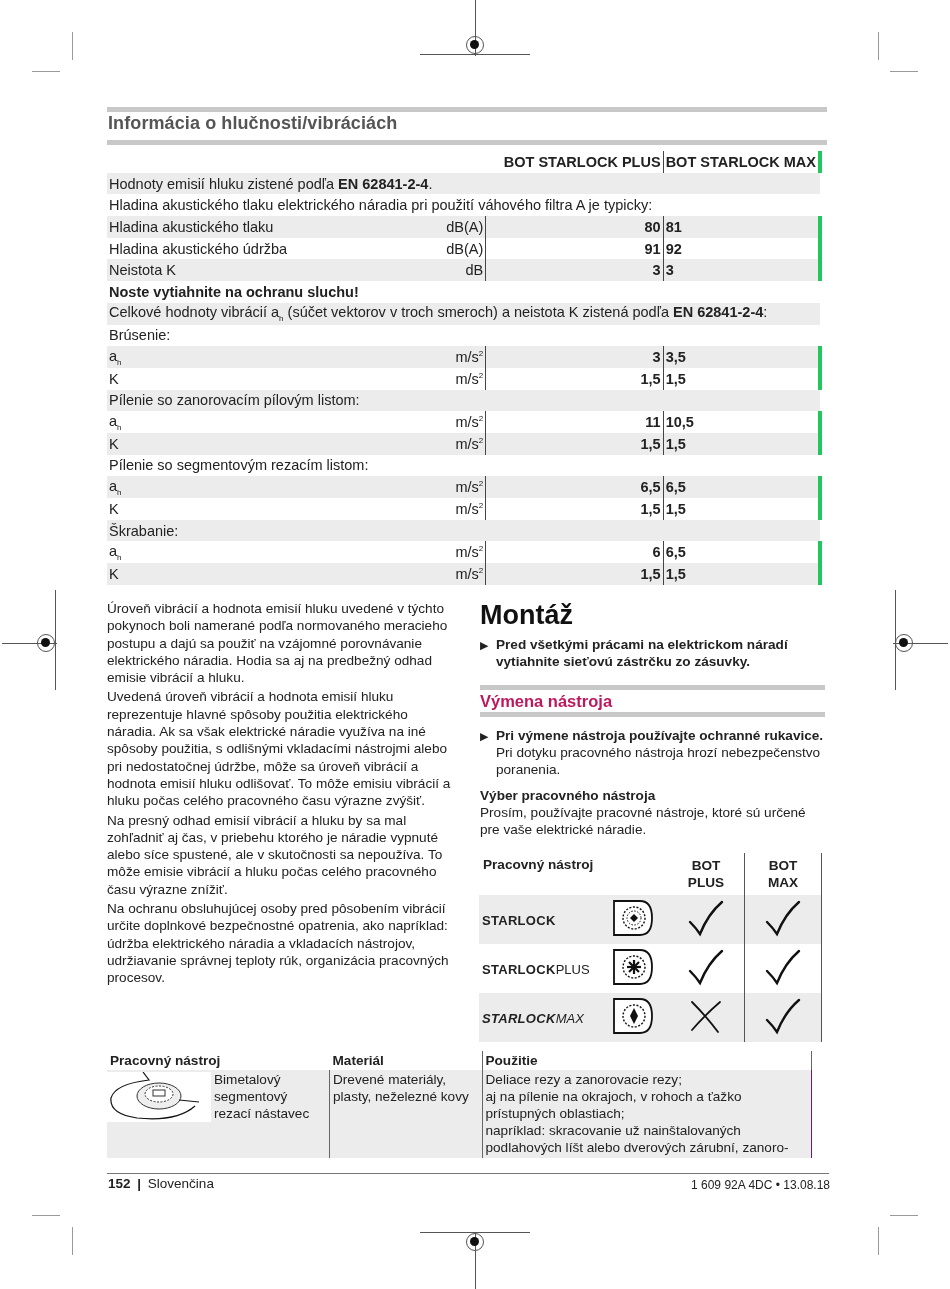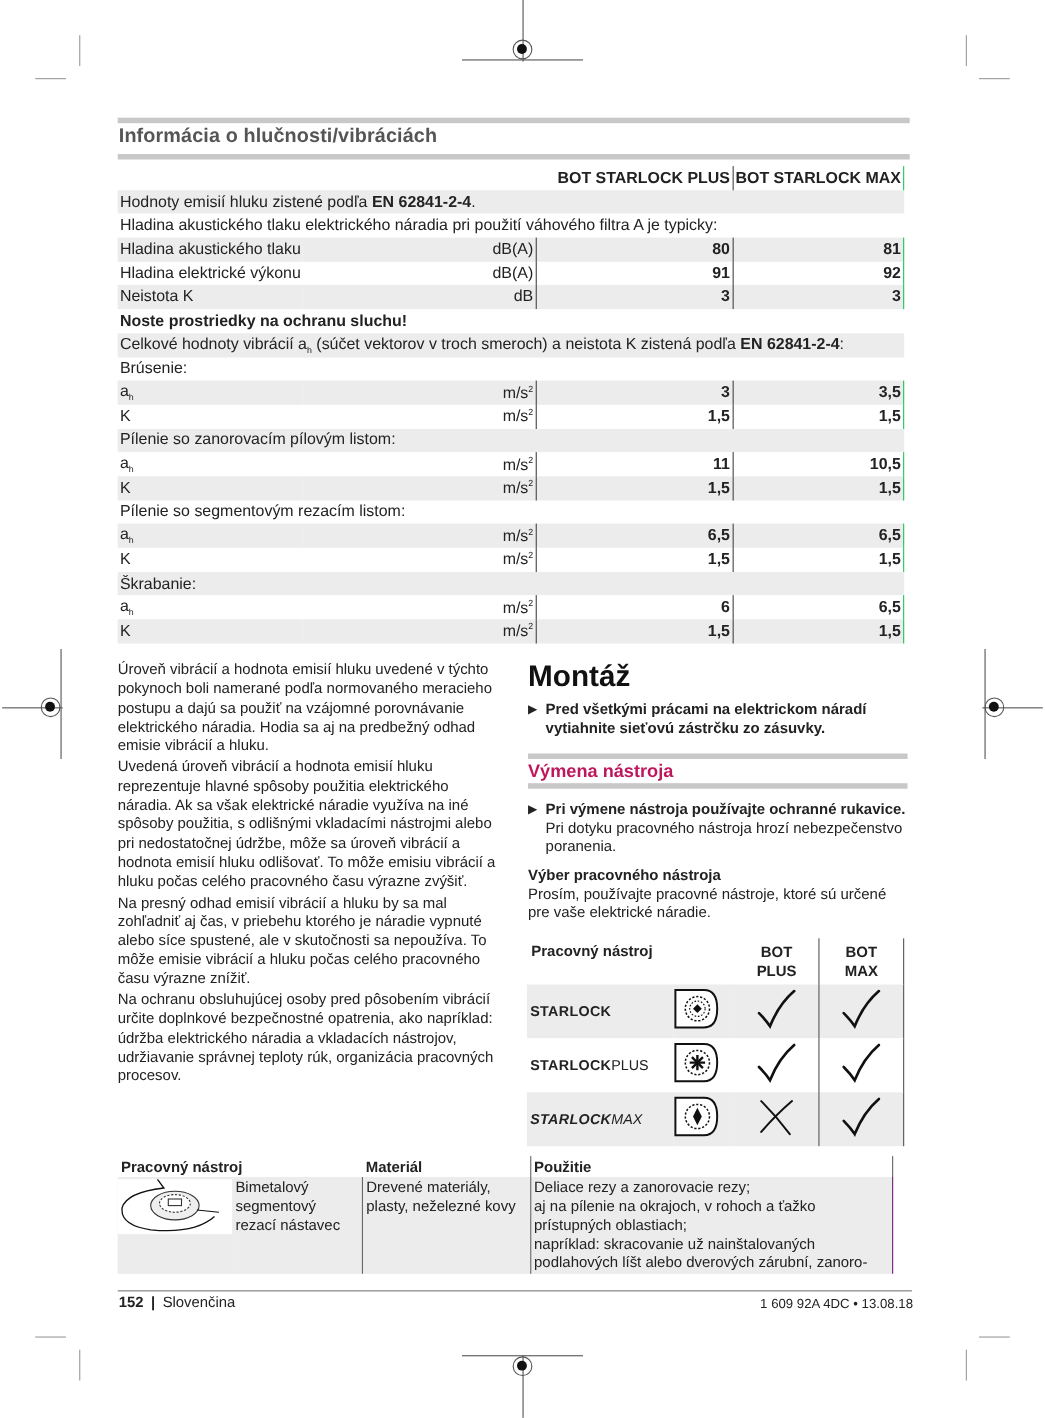--- a/index.html
+++ b/index.html
@@ -9,21 +9,21 @@
   .reg::before{content:"";position:absolute;left:3px;top:3px;width:9px;height:9px;background:#111;border-radius:50%;}
   .reg-v{position:absolute;width:1px;background:#555;}
   .reg-h{position:absolute;height:1px;background:#555;}
   .bar{position:absolute;left:107px;width:720px;height:5px;background:#c8c8c8;}
   .sec-title{position:absolute;left:108px;top:113px;font-size:18px;font-weight:bold;color:#555;letter-spacing:0.1px;}
   table.spec{position:absolute;left:107px;top:151px;width:715px;border-collapse:collapse;font-size:14.5px;}
   table.spec td{padding:0 2px;height:21.7px;white-space:nowrap;}
   table.spec tr.shade td{background:#ececec;}
   table.spec td.unit{text-align:right;border-right:1px solid #444;width:325px;}
   table.spec td.v1{text-align:right;font-weight:bold;border-right:1px solid #444;width:186px;}
-  table.spec td.v2{text-align:right;font-weight:bold;border-right:1px solid #22c55e;}
+  table.spec td.v2{text-align:left;font-weight:bold;border-right:4px solid #22c55e;}
   table.spec tr.hdr td{font-weight:bold;font-size:14.5px;}
   table.spec td.span{white-space:nowrap;}
   sub{font-size:8px;}
   sup{font-size:8px;}
   .col-left{position:absolute;left:107px;top:600px;width:348px;font-size:13.6px;line-height:17.3px;}
   .col-left p{margin:0 0 2px 0;}
   .col-right{position:absolute;left:480px;top:600px;width:345px;font-size:13.6px;line-height:17.3px;}
   .h1{font-size:27px;font-weight:bold;line-height:30px;margin-bottom:6px;color:#111;}
   .bullet{display:flex;gap:6px;}
   .bullet .tri{font-size:11px;width:10px;flex:none;padding-top:1px;}
@@ -80,33 +80,33 @@
   <tr>
     <td colspan="4" class="span">Hladina akustického tlaku elektrického náradia pri použití váhového filtra A je typicky:</td>
   </tr>
   <tr class="shade">
     <td>Hladina akustického tlaku</td>
     <td class="unit">dB(A)</td>
     <td class="v1">80</td>
     <td class="v2">81</td>
   </tr>
   <tr>
-    <td>Hladina elektrické výkonu</td>
+    <td>Hladina akustického údržba</td>
     <td class="unit">dB(A)</td>
     <td class="v1">91</td>
     <td class="v2">92</td>
   </tr>
   <tr class="shade">
     <td>Neistota K</td>
     <td class="unit">dB</td>
     <td class="v1">3</td>
     <td class="v2">3</td>
   </tr>
   <tr>
-    <td colspan="4" style="font-weight:bold;">Noste prostriedky na ochranu sluchu!</td>
+    <td colspan="4" style="font-weight:bold;">Noste vytiahnite na ochranu sluchu!</td>
   </tr>
   <tr class="shade">
     <td colspan="4" class="span"><span>Celkové hodnoty vibrácií a</span><sub>h</sub><span> (súčet vektorov v troch smeroch) a neistota K zistená podľa </span><b>EN 62841-2-4</b><span>:</span></td>
   </tr>
 
   <tr>
         <td colspan="4">Brúsenie:</td>
       </tr>
   <tr class="shade">
     <td><span>a</span><sub>h</sub></td>

